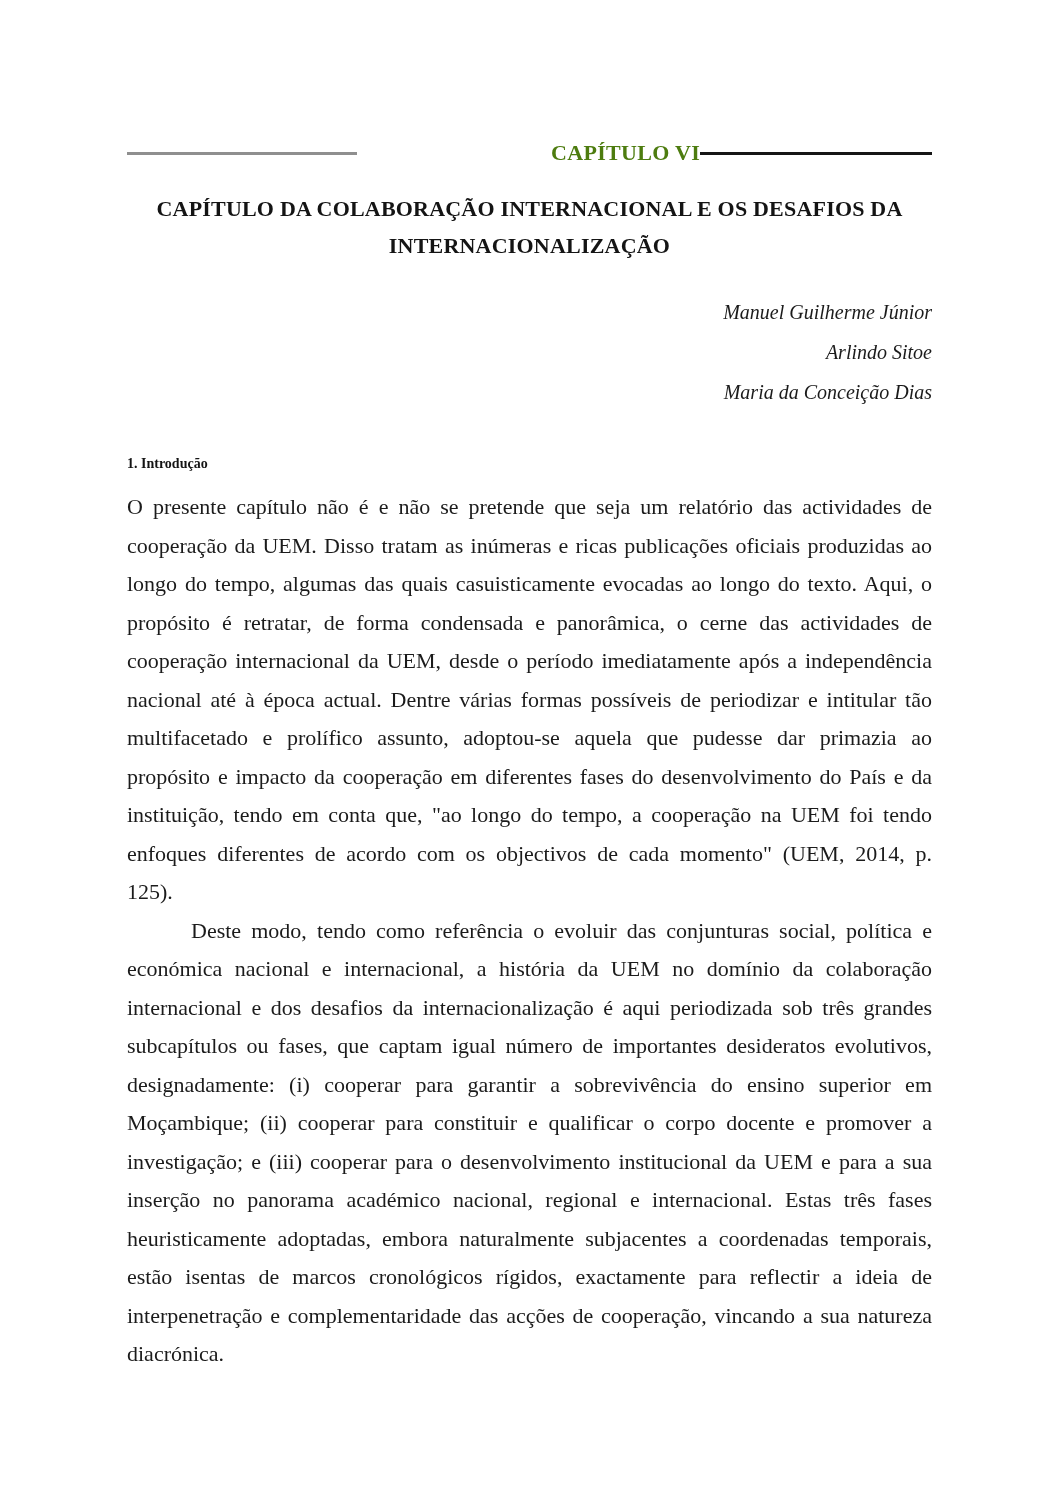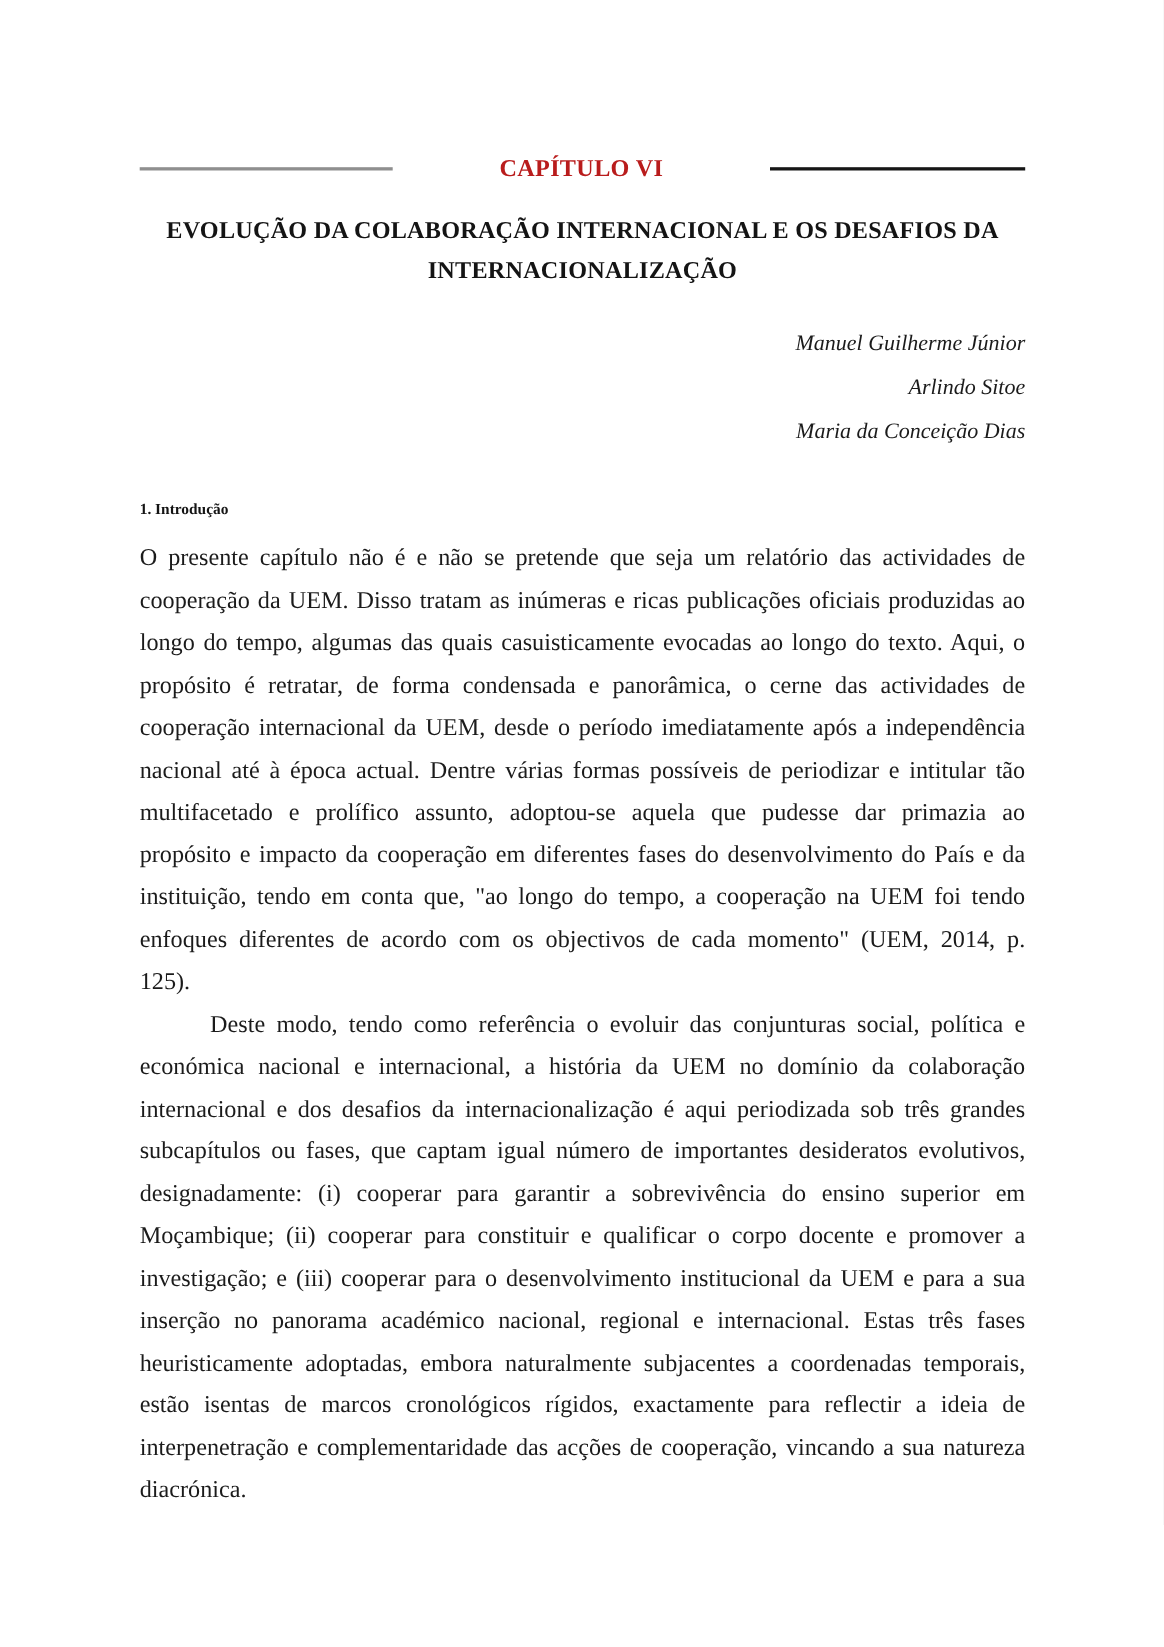--- a/index.html
+++ b/index.html
@@ -34,25 +34,25 @@
     width: 230px;
     background: #8f8f8f;
   }
   .rule-right {
     width: 232px;
     background: #161616;
   }
   .chapter-label {
     flex: 1 1 auto;
     margin: 0;
-    text-align: center;
+    text-align: right;
     font-size: 22px;
     font-weight: bold;
     letter-spacing: 0.3px;
-    color: #b91c1c;
+    color: #4d7c0f;
   }
   .doc-title {
     margin: 24px 0 0 0;
     text-align: center;
     font-size: 22px;
     font-weight: bold;
     line-height: 37px;
     letter-spacing: 0.2px;
     color: #141414;
   }
@@ -92,21 +92,21 @@
 <body>
 
 <div class="page">
 
   <header class="chapter-header">
     <span class="rule rule-left"></span>
     <h2 class="chapter-label">CAPÍTULO VI</h2>
     <span class="rule rule-right"></span>
   </header>
 
-  <h1 class="doc-title">EVOLUÇÃO DA COLABORAÇÃO INTERNACIONAL E OS DESAFIOS DA INTERNACIONALIZAÇÃO</h1>
+  <h1 class="doc-title">CAPÍTULO DA COLABORAÇÃO INTERNACIONAL E OS DESAFIOS DA INTERNACIONALIZAÇÃO</h1>
 
   <div class="authors">
     <p class="author-name">Manuel Guilherme Júnior</p>
     <p class="author-name">Arlindo Sitoe</p>
     <p class="author-name">Maria da Conceição Dias</p>
   </div>
 
   <h3 class="section-heading">1. Introdução</h3>
 
   <p class="body-para first">O presente capítulo não é e não se pretende que seja um relatório das actividades de cooperação da UEM. Disso tratam as inúmeras e ricas publicações oficiais produzidas ao longo do tempo, algumas das quais casuisticamente evocadas ao longo do texto. Aqui, o propósito é retratar, de forma condensada e panorâmica, o cerne das actividades de cooperação internacional da UEM, desde o período imediatamente após a independência nacional até à época actual. Dentre várias formas possíveis de periodizar e intitular tão multifacetado e prolífico assunto, adoptou-se aquela que pudesse dar primazia ao propósito e impacto da cooperação em diferentes fases do desenvolvimento do País e da instituição, tendo em conta que, "ao longo do tempo, a cooperação na UEM foi tendo enfoques diferentes de acordo com os objectivos de cada momento" (UEM, 2014, p. 125).</p>

